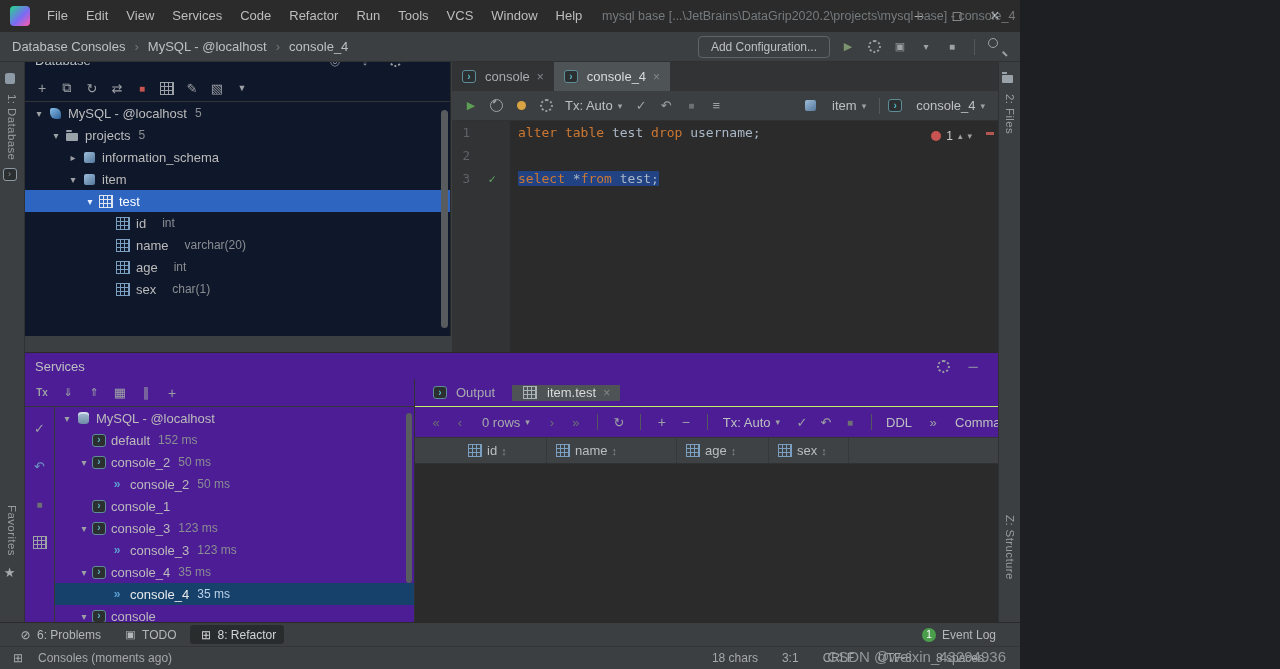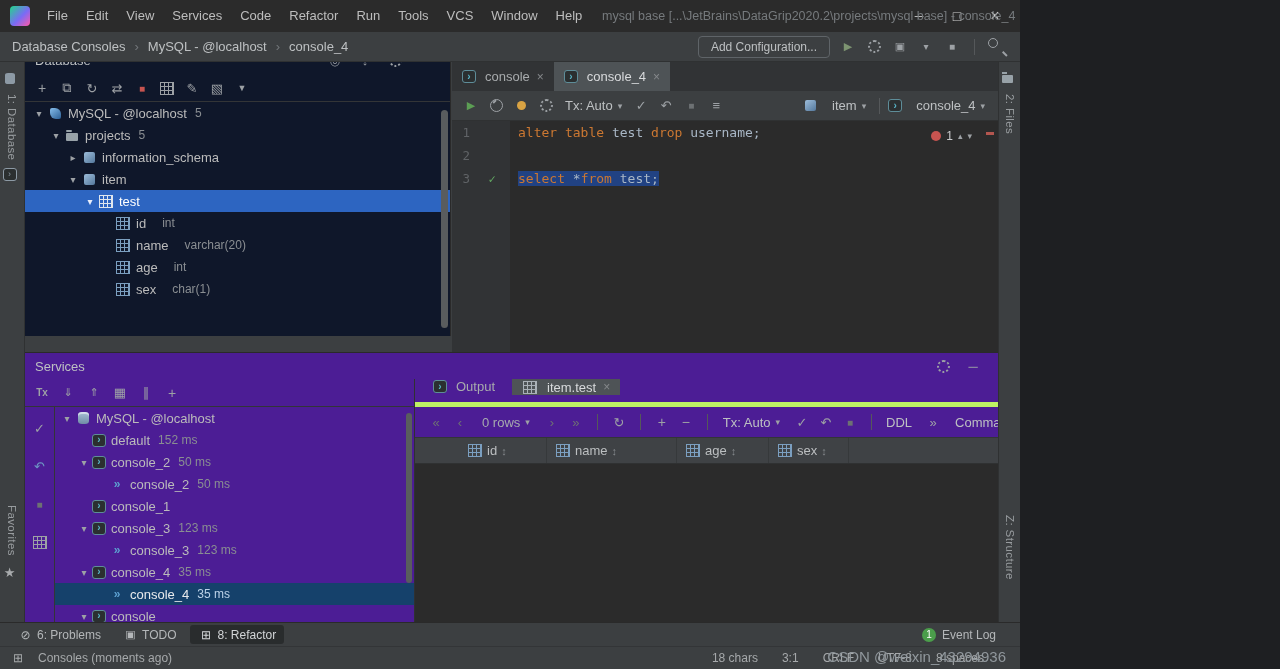--- a/index.html
+++ b/index.html
@@ -161,21 +161,21 @@
 .sv-toolbar{height:28px;display:flex;align-items:center;gap:4px;padding:0 6px;border-bottom:1px solid #333537}
 .sv-side{position:absolute;left:0;top:28px;bottom:0;width:30px;border-right:1px solid #333537;display:flex;flex-direction:column;align-items:center;gap:16px;padding-top:10px}
 .sv-tree{position:absolute;left:30px;top:28px;right:0;bottom:0;overflow:hidden}
 .sv-tree .tree-row{padding:0 4px}
 .sv-tree .tree-row.selected{background:#15416b;color:#e8eaec}
 .sv-tree .tree-row.selected .meta{color:#bcd2e8}
 .sv-scroll{right:2px;top:34px;width:6px;height:170px}
 
 
 .out{position:absolute;left:390px;top:0;right:0;bottom:0}
-.out-tabs{height:28px;display:flex;align-items:flex-start;padding-left:8px;border-bottom:5px solid #bef264}
+.out-tabs{height:28px;display:flex;align-items:center;padding-left:8px;border-bottom:1px solid #bef264}
 .out-toolbar{height:31px;display:flex;align-items:center;gap:6px;padding:0 10px;border-bottom:1px solid #333537}
 .pg{color:#6d7173}
 .rows-sel{color:#a7abae}
 .txt-btn{color:#bdc0c2;padding:0 4px}
 .grid-header{height:26px;background:#3f4245;display:flex;align-items:stretch;padding-left:44px;border-bottom:1px solid #2f3132}
 .gcol{display:flex;align-items:center;padding:0 8px;border-right:1px solid #36393b;color:#bcbfc1;flex:none}
 .gcol:nth-of-type(1){width:88px}
 .gcol:nth-of-type(2){width:130px}
 .gcol:nth-of-type(3){width:92px}
 .gcol:nth-of-type(4){width:80px}

